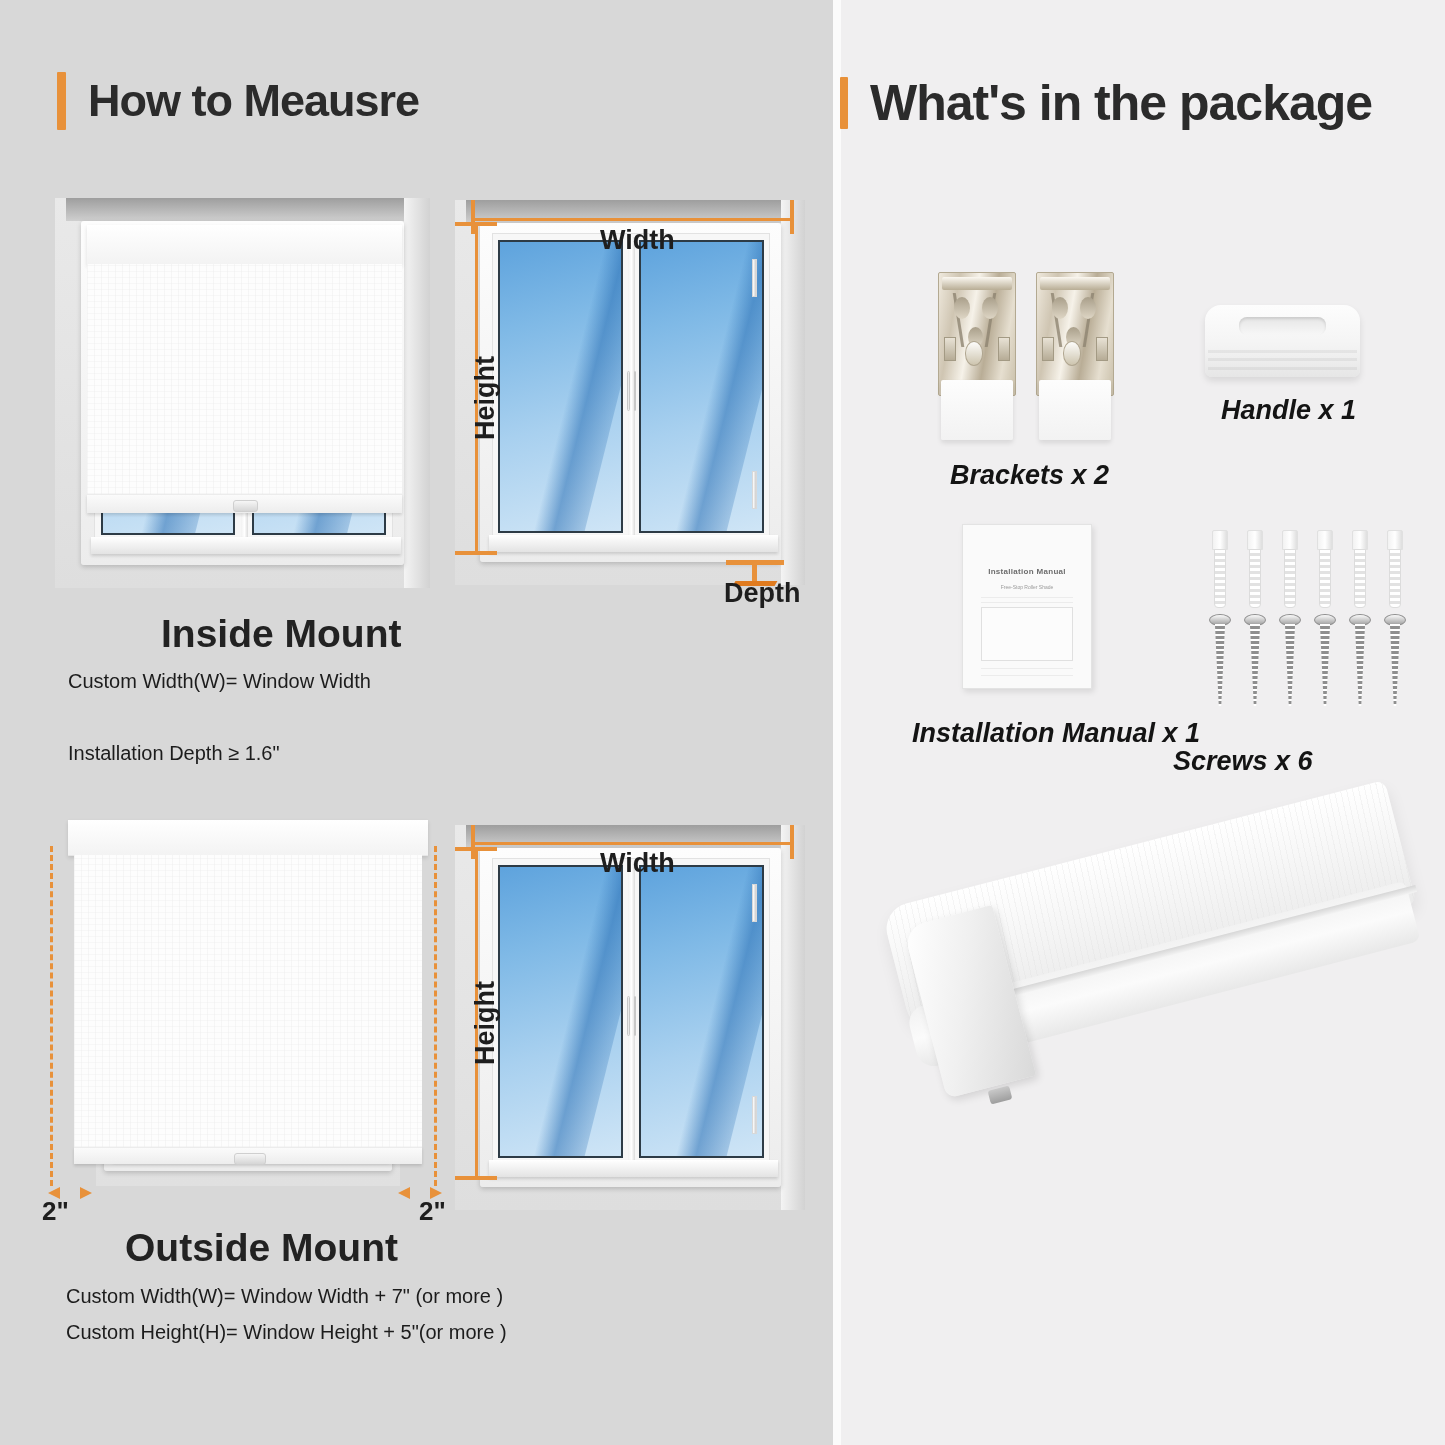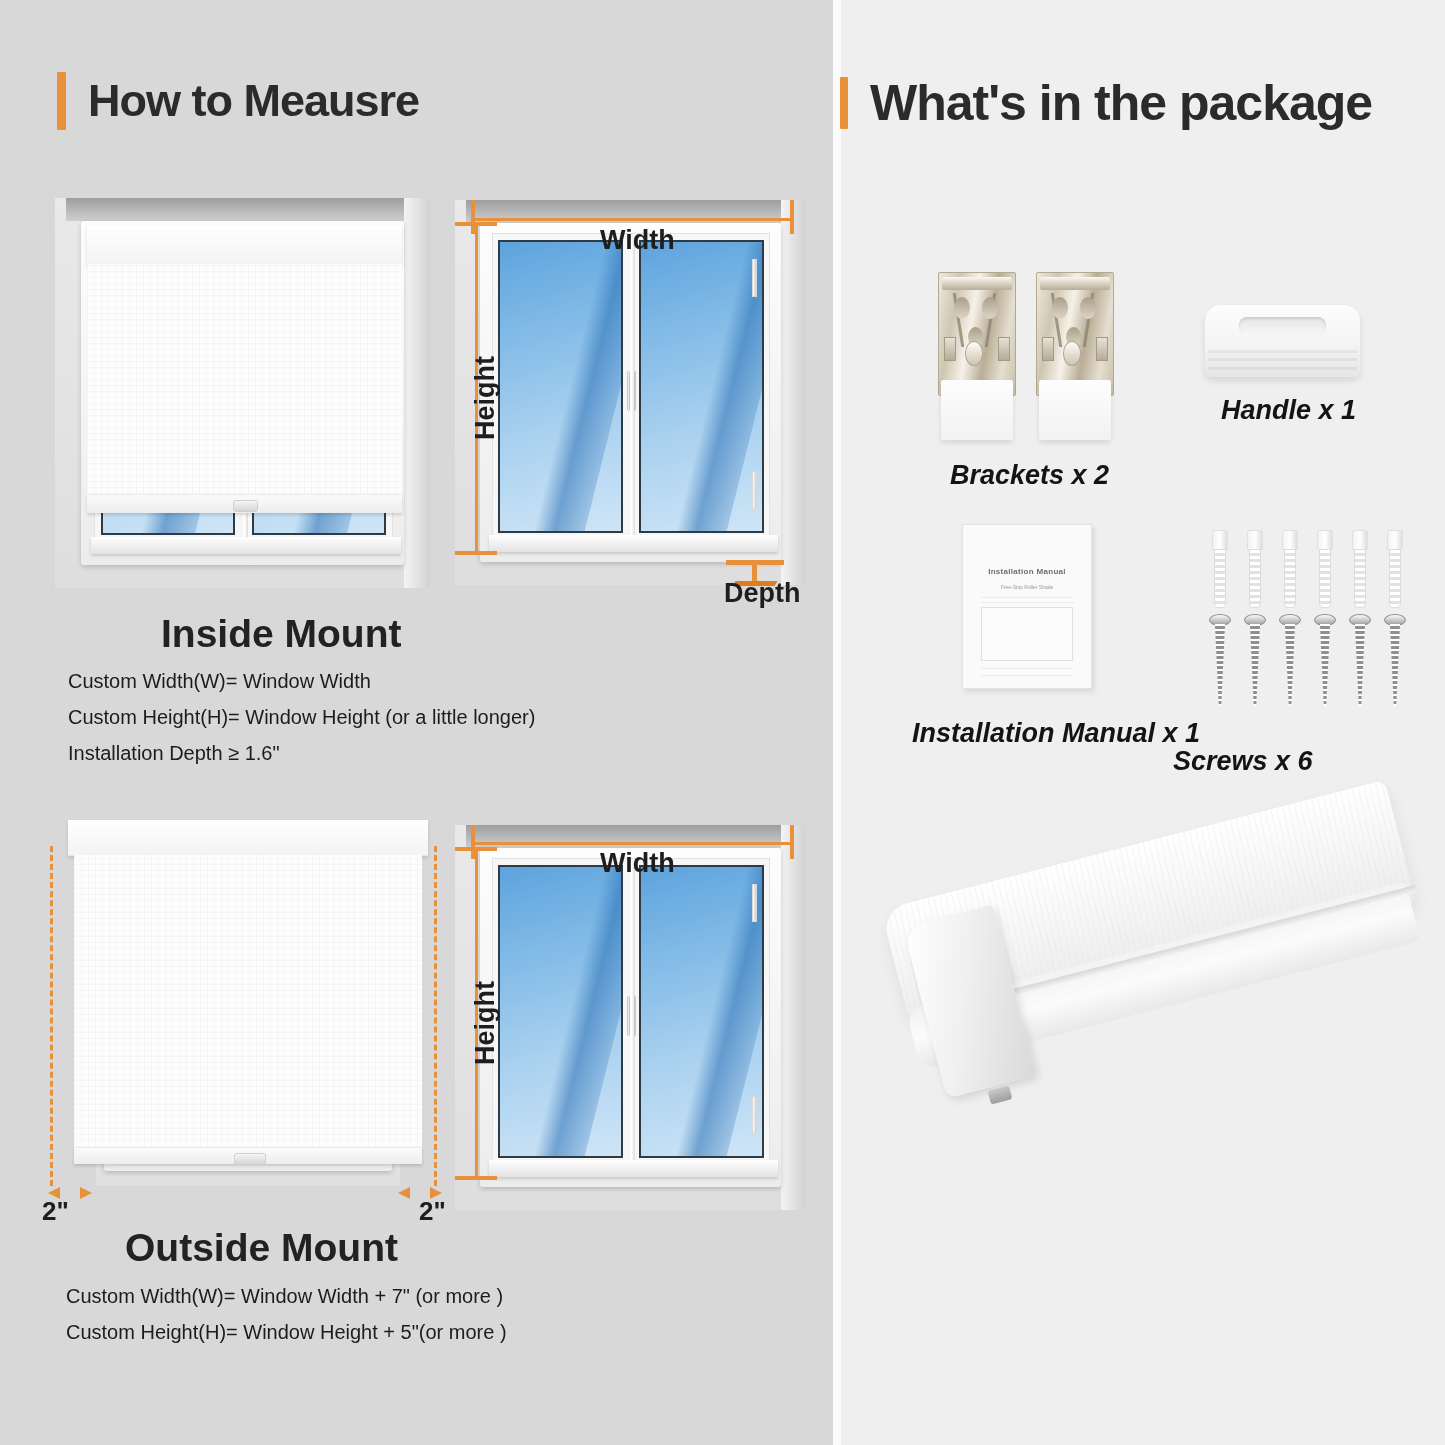--- a/index.html
+++ b/index.html
@@ -245,21 +245,20 @@
 
   <div class="depthmark" style="left:726px;top:560px;">
     <div class="bar"></div>
       <div class="stem"></div>
       <div class="foot"></div>
   </div>
   <div class="lab" style="left:724px;top:578px;">Depth</div>
 
   <div class="mount-title" style="left:133px;top:612px;margin-left:28px;">Inside Mount</div>
   <div class="body-line" style="left:68px;top:670px;">Custom Width(W)= Window Width</div>
-  <div class="body-line" style="left:68px;top:706px;">Custom Height(H)= Window Height (or a little longer)</div>
   <div class="body-line" style="left:68px;top:742px;">Installation Depth ≥ 1.6"</div>
 
   <div class="winwrap" style="left:48px;top:812px;width:400px;height:390px;">
 
     <div style="position:absolute;left:12%;top:8%;width:76%;height:88%;background:linear-gradient(180deg,#e9e9e9,#e0e0e0);"></div>
     <div class="win-frame" style="left:14%;top:12%;width:72%;height:80%;">
       <div class="win-inner">
         <div class="pane l"></div>
         <div class="pane r"></div>
         <div class="mullion"></div>

